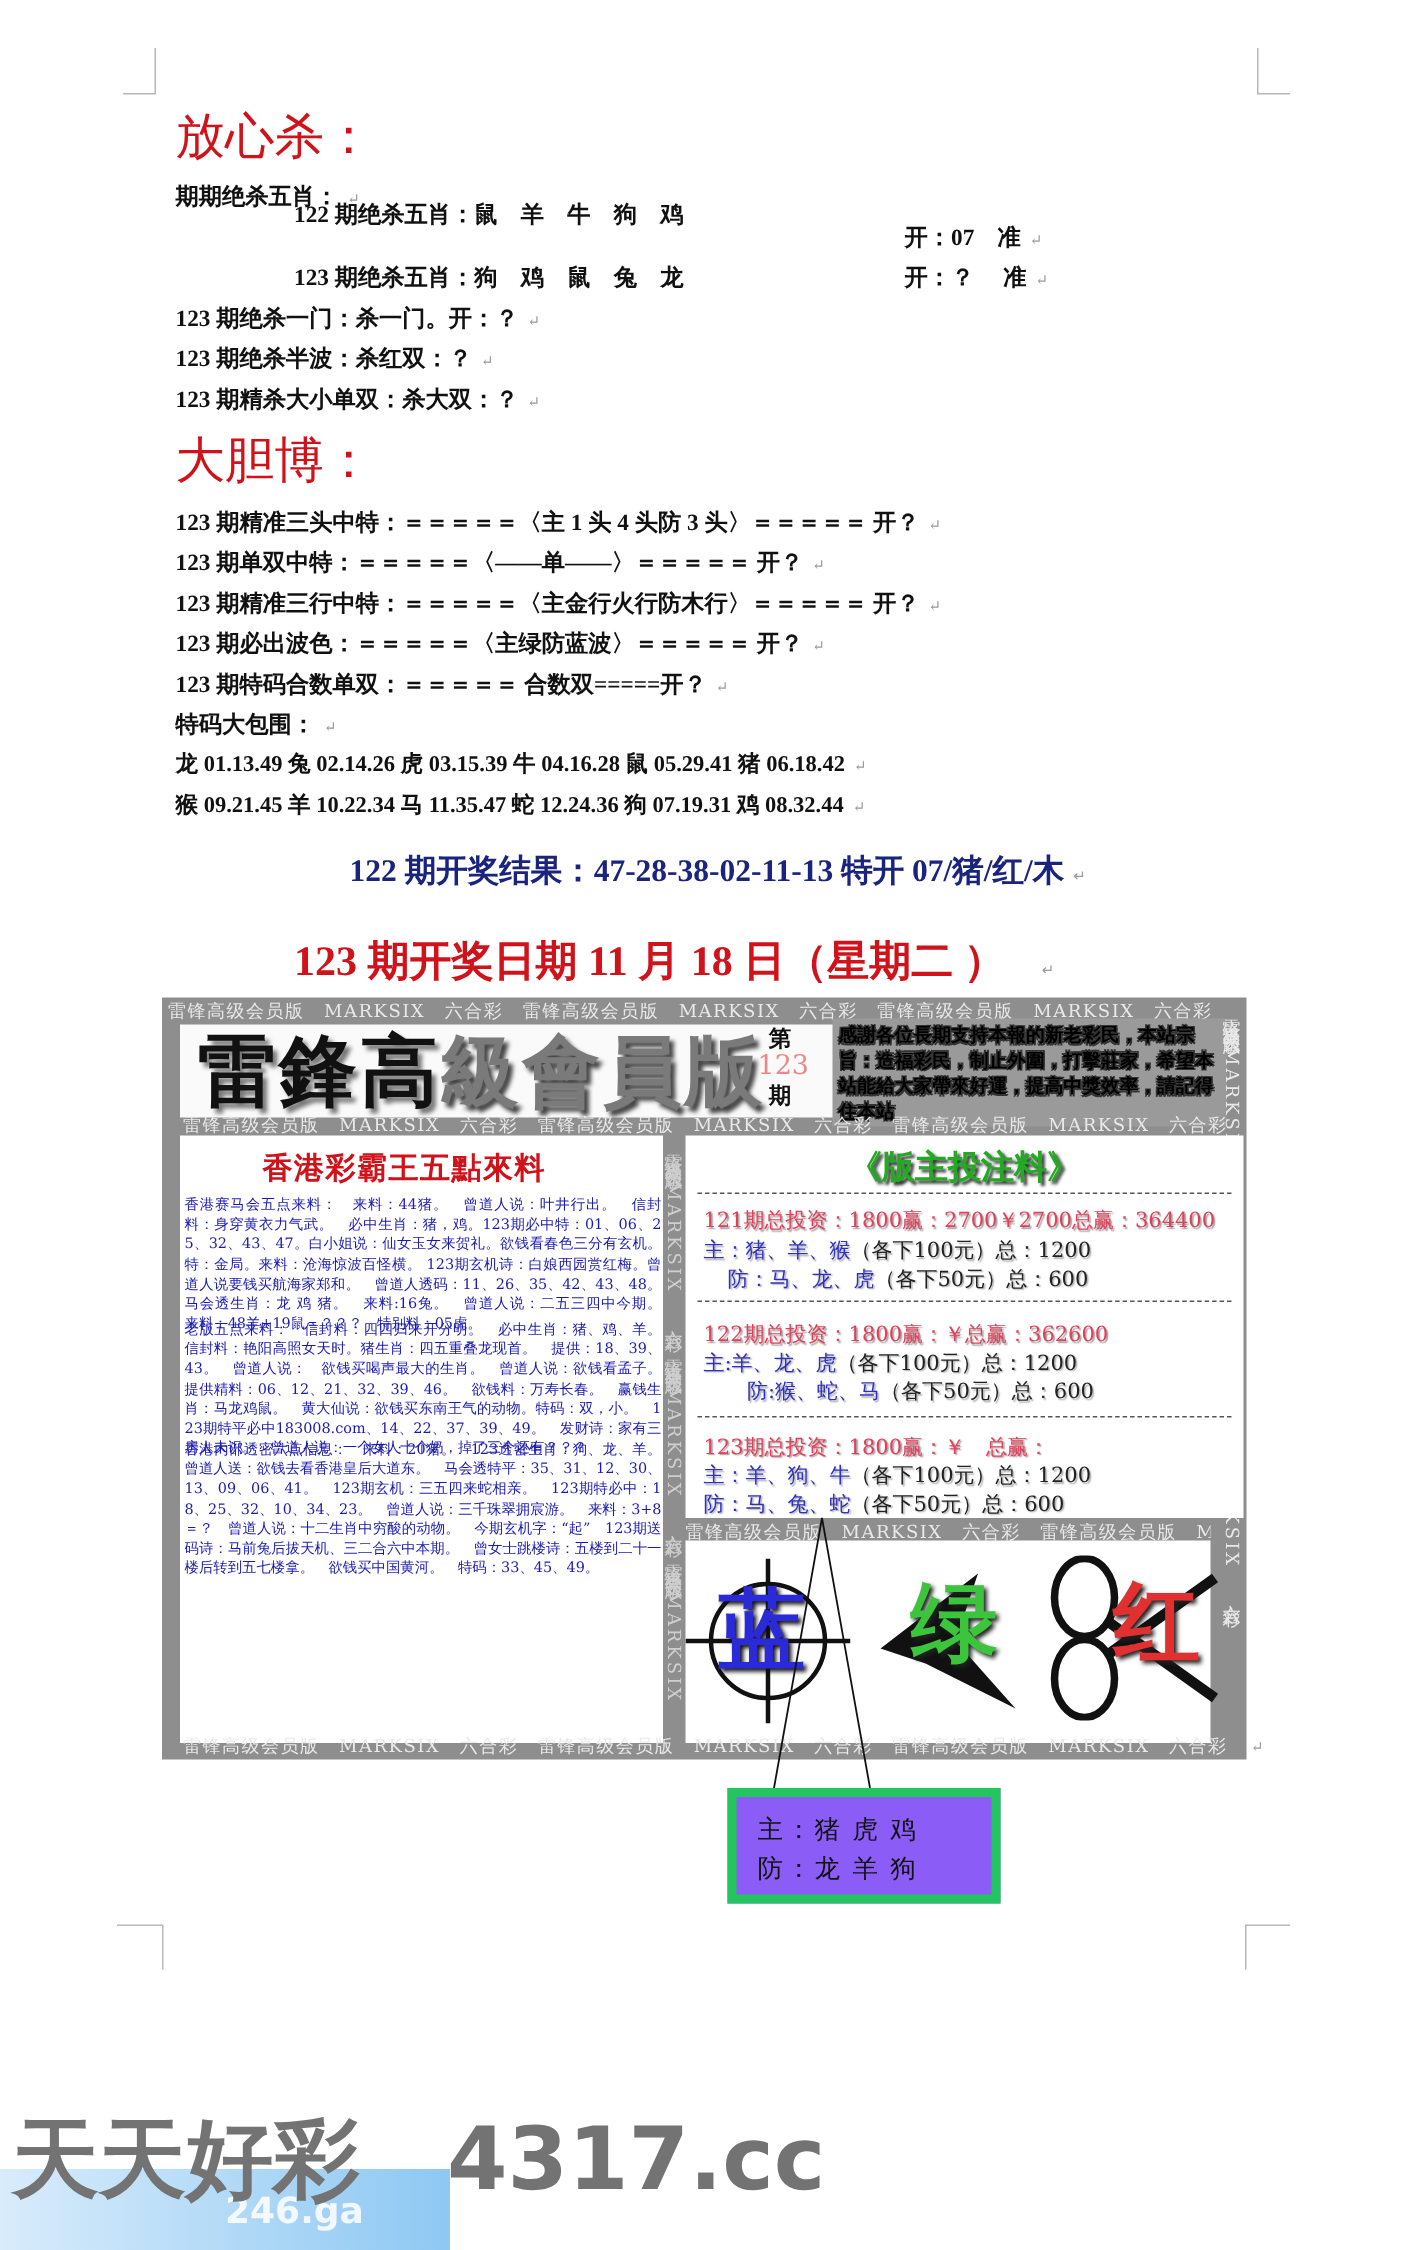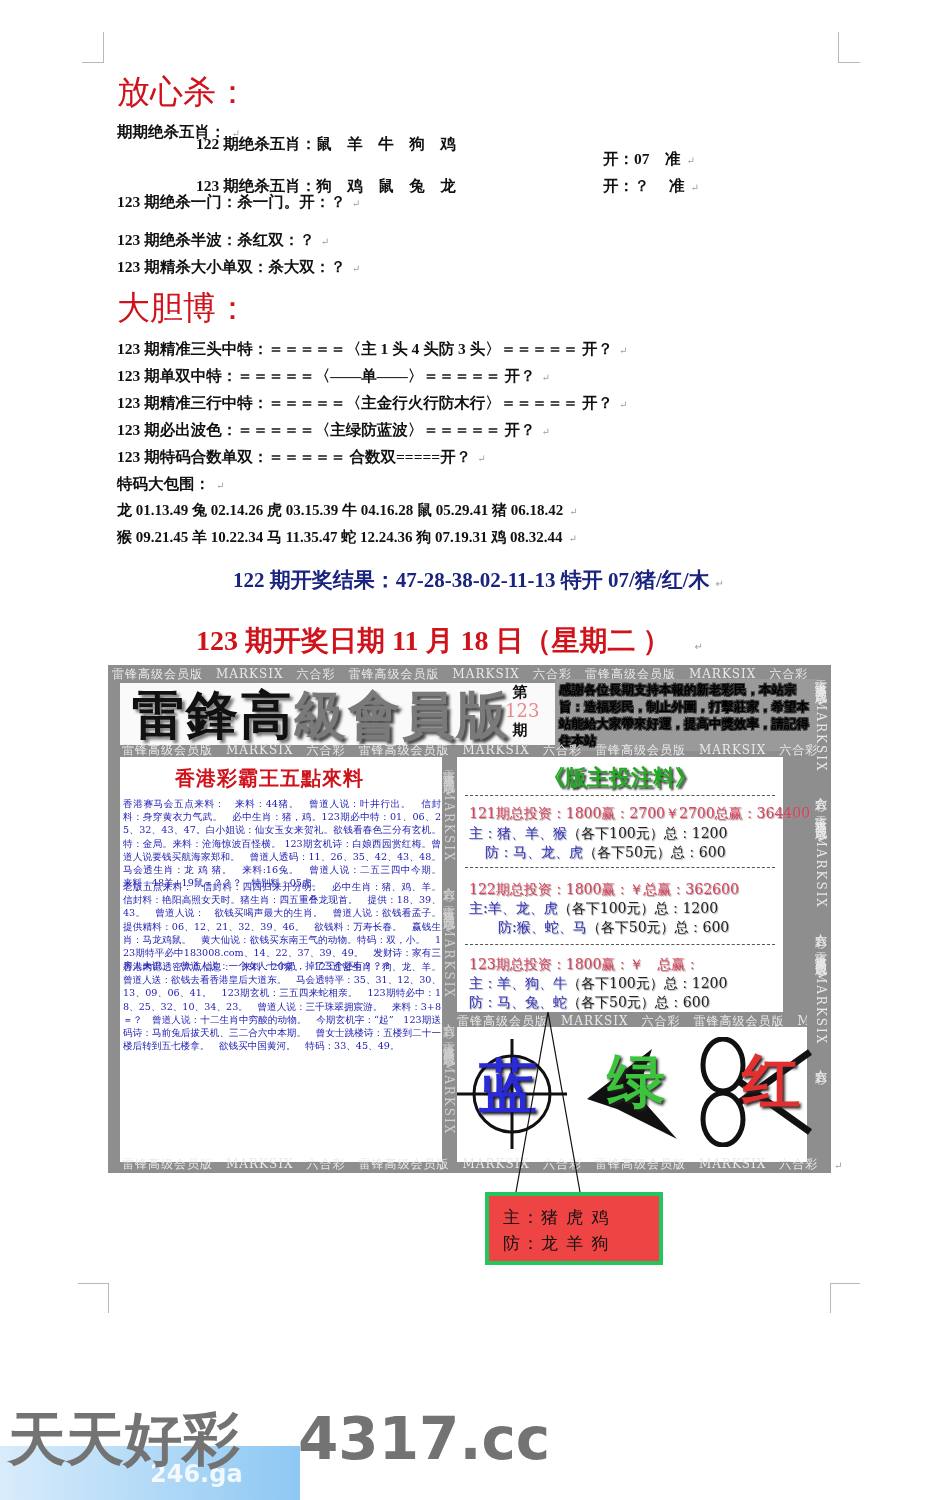--- a/index.html
+++ b/index.html
@@ -25,35 +25,35 @@
   .header-band { position: absolute; left: 12px; top: 18px; width: 690px; height: 62px; background: #fafafa; }
   .banner { position: absolute; left: 12px; top: 6px; font-size: 52px; font-weight: bold; letter-spacing: 2px; white-space: nowrap; font-family: "DejaVu Sans", sans-serif; line-height: 1; }
   .banner .c1 { color: #111; text-shadow: 3px 3px 3px #777; }
   .banner .c2 { color: #7a7a7a; text-shadow: 3px 3px 3px #444; }
   .issue { position: absolute; left: 385px; top: 1px; width: 30px; text-align: center; font-weight: bold; font-size: 15px; line-height: 1.15; }
   .issue .num { color: #e88; font-size: 18px; font-weight: normal; }
   .notice { position: absolute; left: 435px; top: 2px; width: 255px; color: #000000; font-size: 12.5px; line-height: 17px; font-weight: bold; text-shadow: 1px 1px 0 #333, -1px -1px 0 #333, 1px -1px 0 #333, -1px 1px 0 #333; }
 
   .panel { position: absolute; background: #ffffff; }
   .panel-left { left: 12px; top: 92px; width: 322px; height: 405px; }
-  .panel-right { left: 349px; top: 92px; width: 326px; height: 255px; }
+  .panel-right { left: 349px; top: 92px; width: 372px; height: 255px; }
   .panel-bottom { left: 349px; top: 362px; width: 350px; height: 135px; }
 
   .lp-title { position: absolute; left: 55px; top: 8px; color: #d0121b; font-size: 20px; font-weight: bold; letter-spacing: 1px; white-space: nowrap; }
   .para { position: absolute; left: 3px; width: 318px; color: #1a1ab0; font-size: 9.6px; line-height: 13.2px; text-align: justify; word-break: break-all; }
 
   .rp-title { position: absolute; left: 0; right: 0; top: 6px; text-align: center; color: #22aa22; font-size: 22px; font-weight: bold; text-shadow: 2px 2px 2px #333; }
   .dash { position: absolute; left: 8px; right: 8px; border-top: 1px dashed #555; }
   .bet-head { position: absolute; left: 12px; color: #e0405a; font-size: 14px; white-space: nowrap; text-shadow: 1px 1px 1px #999; }
   .bet-line { position: absolute; left: 12px; font-size: 14px; white-space: nowrap; color: #222; text-shadow: 1px 1px 1px #aaa; }
   .bet-line .b { color: #3030c0; }
 
   .big-glyph { position: absolute; font-size: 58px; font-weight: bold; line-height: 1; font-family: "DejaVu Serif", serif; }
 
-  .callout { position: absolute; left: 485px; top: 1192px; width: 170px; height: 65px; border: 4px solid #22c55e; background: #ef4444; }
+  .callout { position: absolute; left: 485px; top: 1192px; width: 170px; height: 65px; border: 6px solid #22c55e; background: #8b5cf6; }
   .callout-line { position: absolute; left: 14px; font-size: 17px; white-space: nowrap; font-family: "Liberation Serif", serif; letter-spacing: 2px; }
 
   .footer-brand { position: absolute; left: 8px; top: 1410px; font-family: "DejaVu Sans", sans-serif; font-weight: bold; color: #737373; font-size: 58px; white-space: nowrap; line-height: 1; }
   .footer-faded { position: absolute; left: 0; top: 1446px; width: 300px; height: 54px; background: linear-gradient(90deg, #d8ecfb, #8ec8f3); }
   .footer-faded-text { position: absolute; left: 150px; top: 1460px; color: rgba(255,255,255,0.85); font-size: 24px; font-family: "DejaVu Sans", sans-serif; font-weight: bold; }
 </style>
 </head>
 <body>
 
 <div class="crop" style="left:103px;top:32px;height:30px;border-left-width:1px;"></div>
@@ -75,21 +75,21 @@
 </div>
 <div class="line" style="top:151px;left:603px;">
   <span>开：07　准</span><span class="pilcrow">↵</span>
 </div>
 <div class="line" style="top:178px;left:196px;">
   <span>123 期绝杀五肖：狗　鸡　鼠　兔　龙</span>
 </div>
 <div class="line" style="top:178px;left:603px;">
   <span>开：？　 准</span><span class="pilcrow">↵</span>
 </div>
-<div class="line" style="top:194px;">
+<div class="line" style="top:205px;">
   <span>123 期绝杀一门：杀一门。开：？</span><span class="pilcrow">↵</span>
 </div>
 <div class="line" style="top:232px;">
   <span>123 期绝杀半波：杀红双：？</span><span class="pilcrow">↵</span>
 </div>
 <div class="line" style="top:259px;">
   <span>123 期精杀大小单双：杀大双：？</span><span class="pilcrow">↵</span>
 </div>
 
 <div class="sec-title" style="top:292px;">大胆博：</div>

